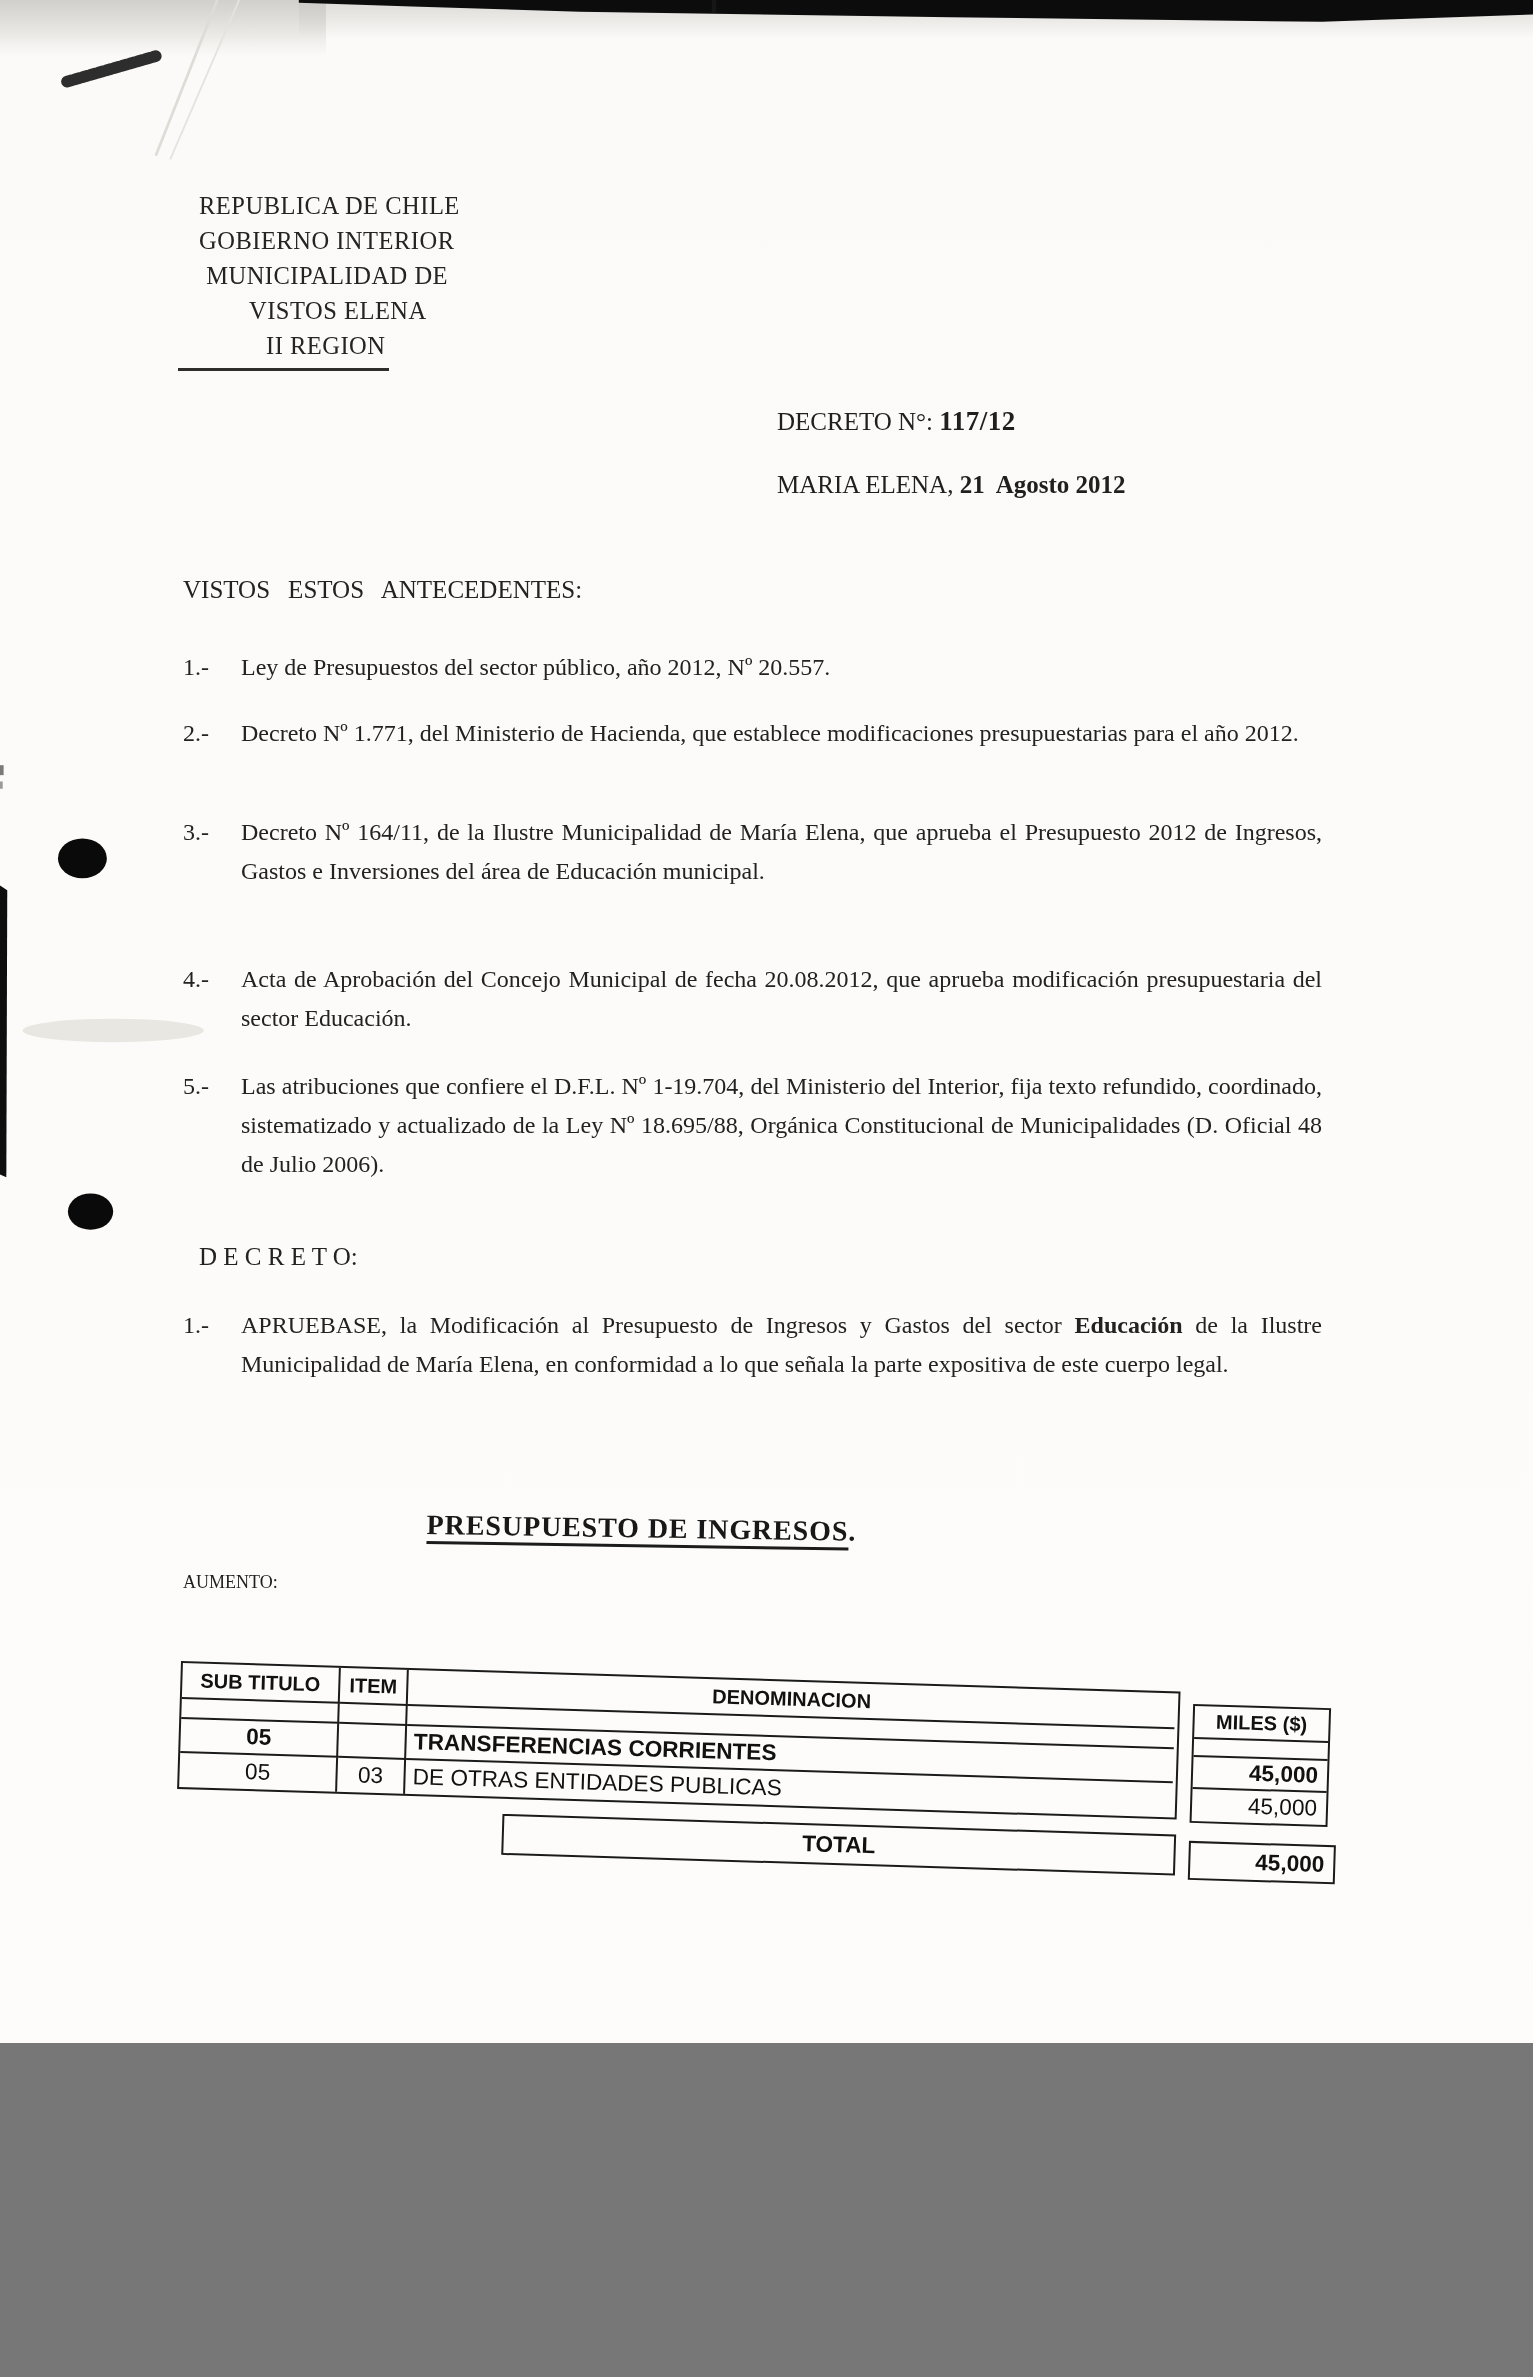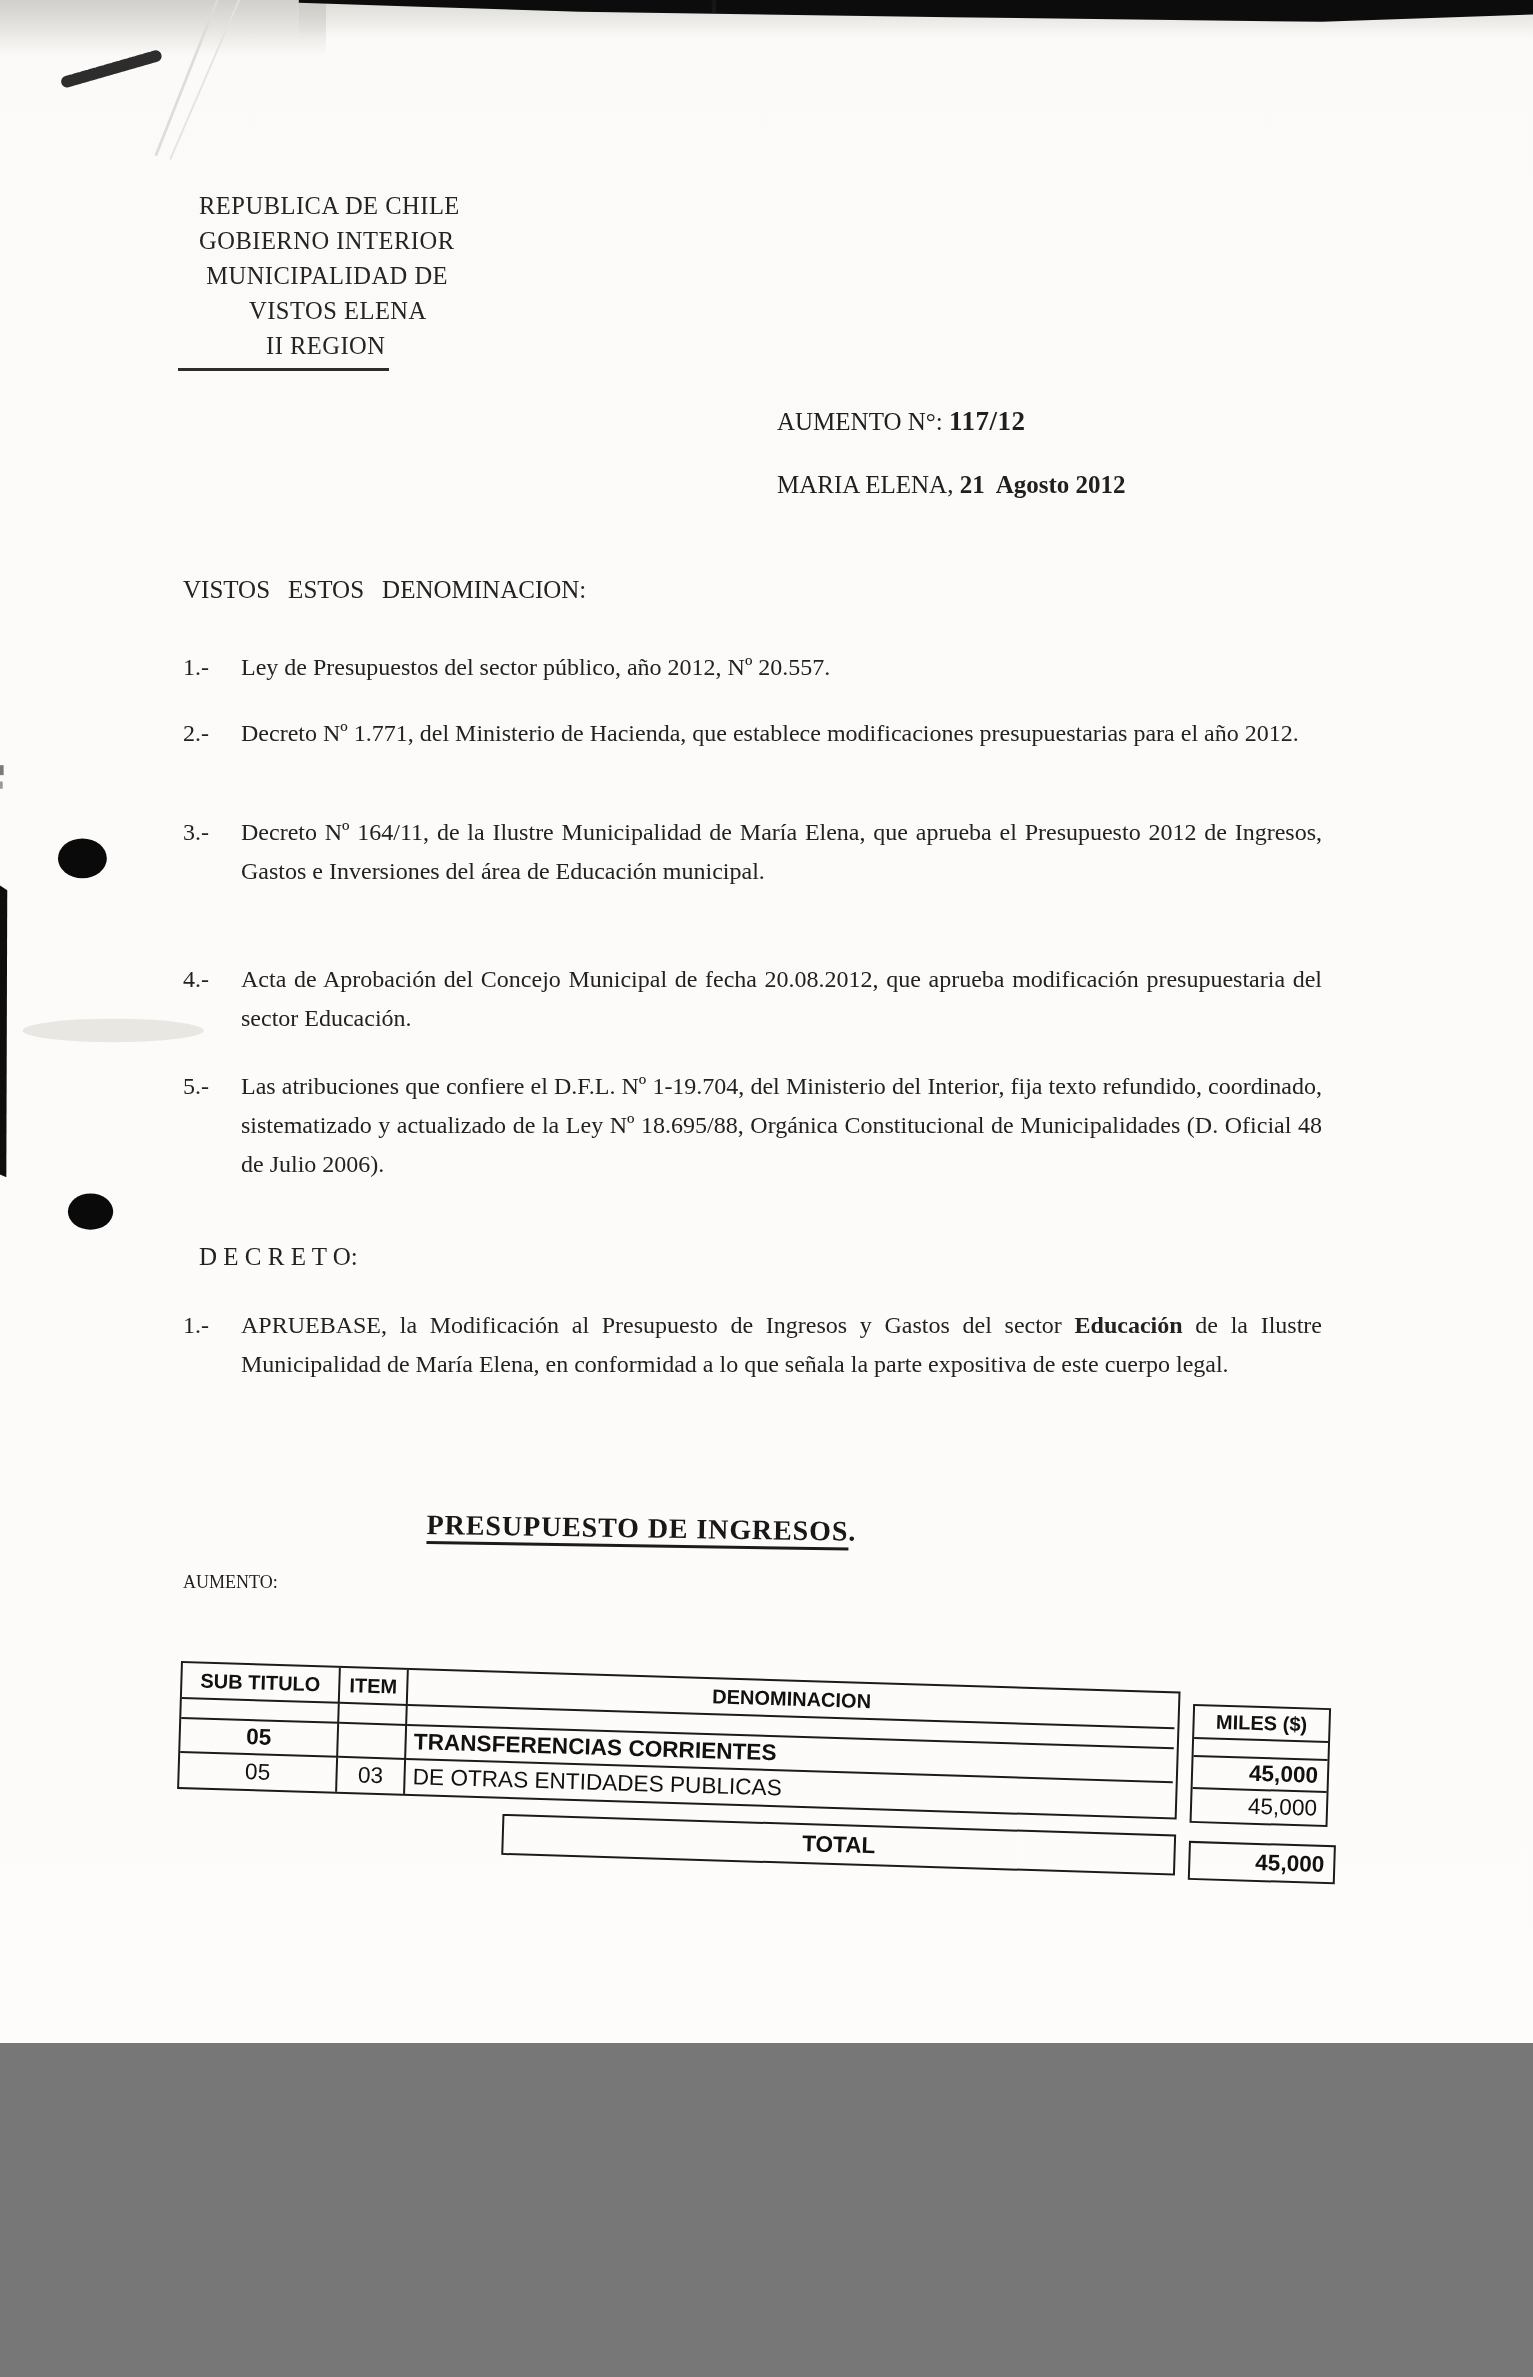--- a/index.html
+++ b/index.html
@@ -82,25 +82,25 @@
 
     <div class="letterhead">
       <div class="lh-0">REPUBLICA DE CHILE</div>
       <div class="lh-1">GOBIERNO INTERIOR</div>
       <div class="lh-2">MUNICIPALIDAD DE</div>
       <div class="lh-3">VISTOS ELENA</div>
       <div class="lh-4">II REGION</div>
     </div>
     <div class="letterhead-rule"></div>
 
-    <div class="decree-line"><span>AUMENTO N°: </span><b>117/12</b></div>
+    <div class="decree-line"><span>DECRETO N°: </span><b>117/12</b></div>
 
     <div class="place-date"><span>MARIA ELENA, </span><b>21  Agosto 2012</b></div>
 
-    <div class="vistos">VISTOS ESTOS DENOMINACION:</div>
+    <div class="vistos">VISTOS ESTOS ANTECEDENTES:</div>
 
     <div class="item i1">
       <span class="num">1.-</span>
       <span class="txt">Ley de Presupuestos del sector público, año 2012, Nº 20.557.</span>
     </div>
     <div class="item i2">
       <span class="num">2.-</span>
       <span class="txt">Decreto Nº 1.771, del Ministerio de Hacienda, que establece modificaciones presupuestarias para el año 2012.</span>
     </div>
     <div class="item i3">

